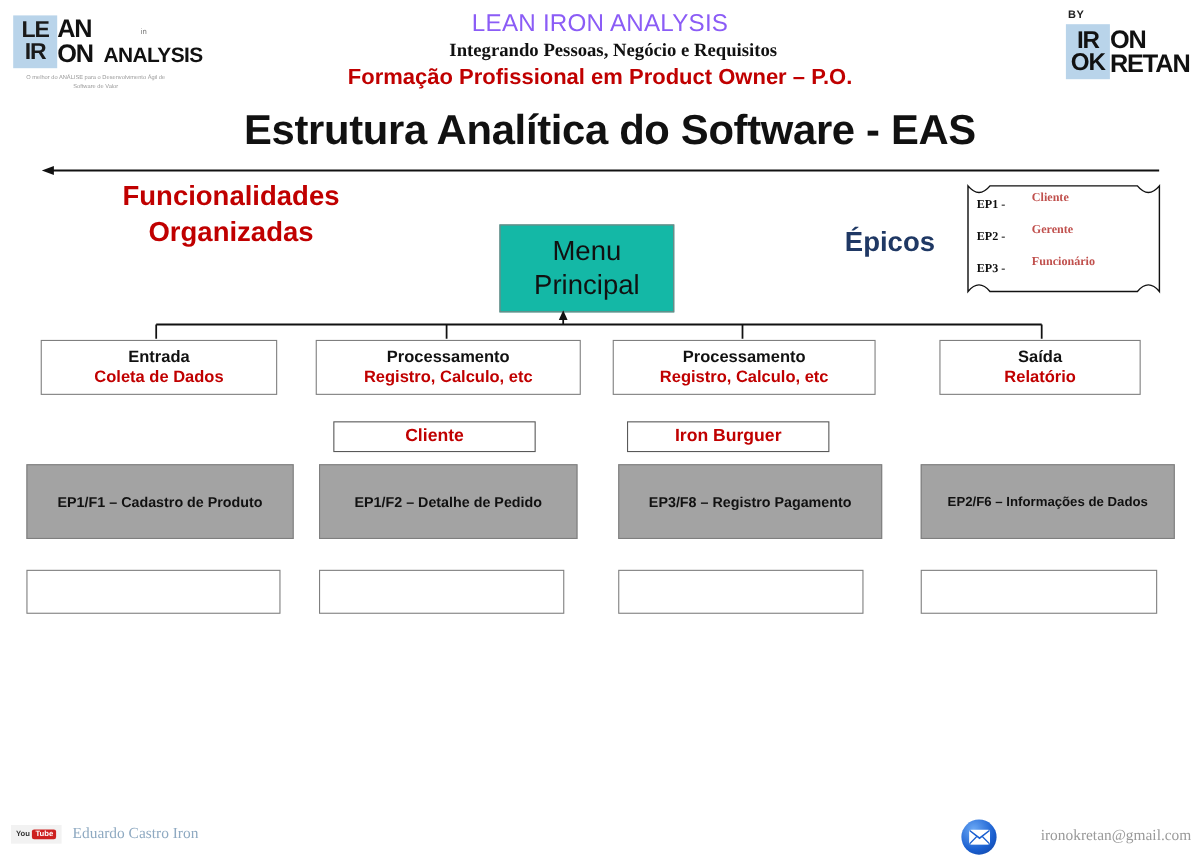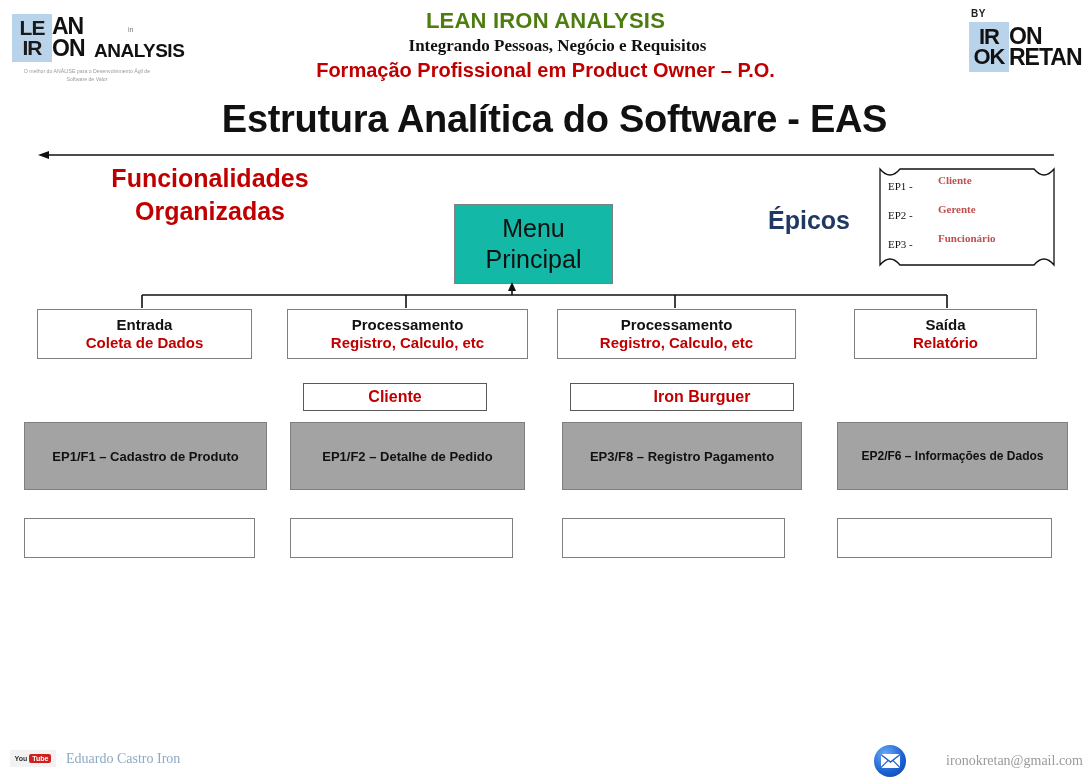--- a/index.html
+++ b/index.html
@@ -77,21 +77,21 @@
     height: 50px; display: flex; flex-direction: column;
     align-items: flex-start; justify-content: center; line-height: 0.92;
   }
   #logo-right .on-stack span {
     font-weight: bold; font-size: 23px; color: #111; letter-spacing: -1px;
   }
 
   
   #hdr-title {
     left: 0; right: 0; top: 8px; text-align: center;
-    font-size: 22px; font-weight: bold; color: #4d7c0f;
+    font-size: 22px; font-weight: normal; color: #8b5cf6;
     letter-spacing: 0.2px;
   }
   #hdr-sub {
     left: 0; right: 0; top: 36px; text-align: center;
     font-size: 17px; font-weight: bold; color: #111;
     font-family: "Liberation Serif", serif;
     padding-left: 24px;
   }
   #hdr-course {
     left: 0; right: 0; top: 59px; text-align: center;
@@ -130,21 +130,21 @@
     left: 768px; top: 206px;
     font-size: 25px; font-weight: bold; color: #1f3864;
   }
   #epicos-box {
     left: 876px; top: 165px; width: 182px; height: 104px;
   }
   #epicos-box svg { position: absolute; left: 0; top: 0; }
   #epicos-box .ep-col {
     position: absolute; left: 12px; top: 16px;
     font-family: "Liberation Serif", serif;
-    font-size: 11px; font-weight: normal; color: #111;
+    font-size: 11px; font-weight: bold; color: #111;
     line-height: 1;
   }
   #epicos-box .ep-col div { height: 29px; }
   #epicos-box .role-col {
     position: absolute; left: 62px; top: 10px;
     font-family: "Liberation Serif", serif;
     font-size: 11px; font-weight: bold; color: #c0504d;
     line-height: 1; text-align: left;
   }
   #epicos-box .role-col div { height: 29px; }
@@ -309,21 +309,21 @@
 <div class="rowbox" style="left:557px; width:237px;">
   <div class="t1">Processamento</div>
   <div class="t2">Registro, Calculo, etc</div>
 </div>
 <div class="rowbox" style="left:854px; width:181px;">
   <div class="t1">Saída</div>
   <div class="t2">Relatório</div>
 </div>
 
 <div class="tagbox" style="left:303px; width:182px;">Cliente</div>
-<div class="tagbox" style="left:570px; width:182px;padding-left:40px;">Iron Burguer</div>
+<div class="tagbox" style="left:570px; width:182px;">Iron Burguer</div>
 
 <div class="featbox" style="left:24px;  width:243px;">EP1/F1 – Cadastro de Produto</div>
 <div class="featbox" style="left:290px; width:235px;">EP1/F2 – Detalhe de Pedido</div>
 <div class="featbox" style="left:562px; width:240px;">EP3/F8 – Registro Pagamento</div>
 <div class="featbox small" style="left:837px; width:231px;">EP2/F6 – Informações de Dados</div>
 
 <div class="emptybox" style="left:24px;  width:229px;"></div>
 <div class="emptybox" style="left:290px; width:221px;"></div>
 <div class="emptybox" style="left:562px; width:221px;"></div>
 <div class="emptybox" style="left:837px; width:213px;"></div>

